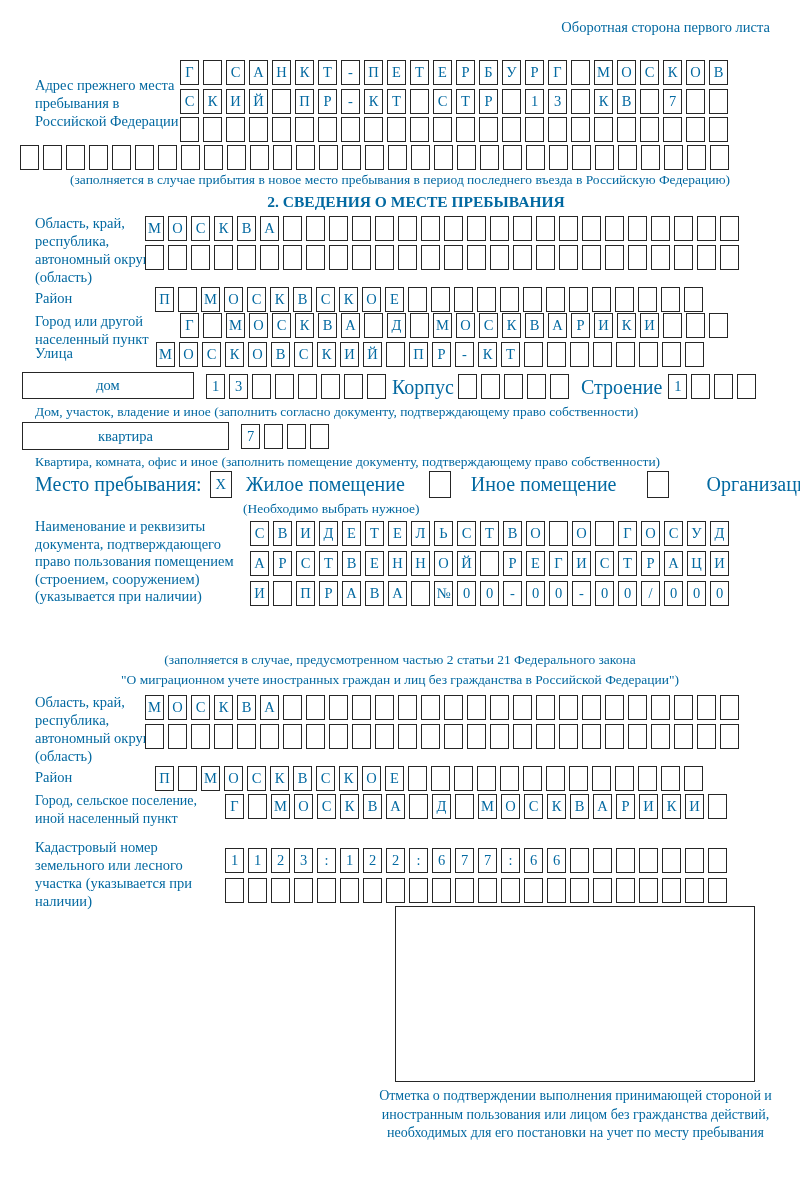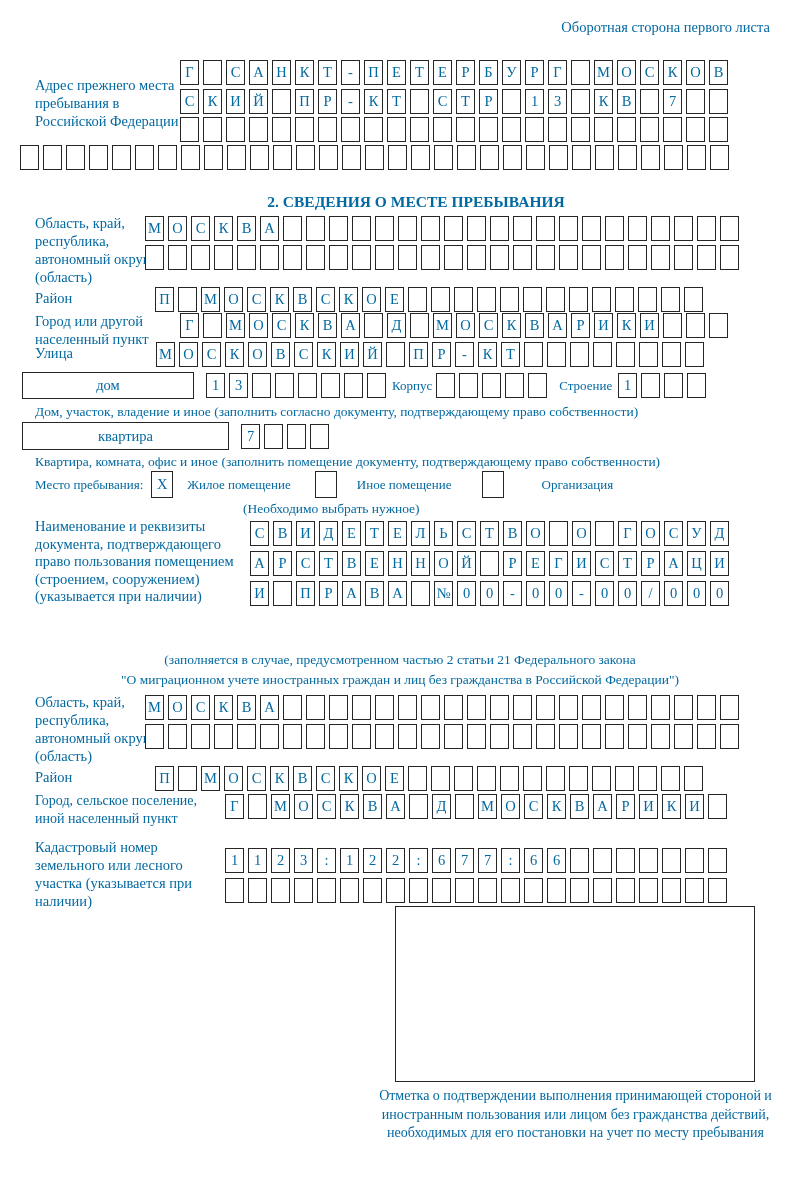--- a/index.html
+++ b/index.html
@@ -11,21 +11,21 @@
   .note{font-size:13.5px;line-height:17px;}
   .title{font-size:15.5px;font-weight:bold;}
   .center{text-align:center;width:800px;left:0;}
   .cellrow{display:flex;}
   .cell{flex:none;width:17px;height:23px;border:1.5px solid #262626;margin-right:4px;
         display:flex;align-items:center;justify-content:center;
         font-size:14.5px;background:#fff;}
   .check .cell{width:20px;height:25px;}
   .fieldbox{border:1.5px solid #262626;display:flex;align-items:center;justify-content:center;
         font-size:14.5px;background:#fff;flex:none;}
-  .inline-label{font-size:13px;white-space:nowrap;}
+  .inline-label{font-size:20px;white-space:nowrap;}
   .flexrow{display:flex;align-items:center;}
   .stamp{border:1.5px solid #262626;background:#fff;}
 </style>
 </head>
 <body>
 
 <div class="page">
 
   <div class="abs label" style="top:18px;right:30px;">Оборотная сторона первого листа</div>
 
@@ -134,20 +134,21 @@
       <span class="cell"></span>
       <span class="cell"></span>
       <span class="cell"></span>
       <span class="cell"></span>
       <span class="cell"></span>
       <span class="cell"></span>
       <span class="cell"></span>
       <span class="cell"></span>
       <span class="cell"></span>
     </div>
+  <div class="abs note center" style="top:171px;">(заполняется в случае прибытия в новое место пребывания в период последнего въезда в Российскую Федерацию)</div>
 
   <div class="abs title center" style="top:193px;padding-left:16px;">2. СВЕДЕНИЯ О МЕСТЕ ПРЕБЫВАНИЯ</div>
 
   <div class="abs label" style="left:35px;top:214px;width:118px;">Область, край, республика, автономный округ (область)</div>
   <div class="abs cellrow" style="left:145px;top:216px;">
       <span class="cell">М</span>
       <span class="cell">О</span>
       <span class="cell">С</span>
       <span class="cell">К</span>
       <span class="cell">В</span>
@@ -279,21 +280,21 @@
       <span class="cell"></span>
       <span class="cell"></span>
       <span class="cell"></span>
       <span class="cell"></span>
       <span class="cell"></span>
       <span class="cell"></span>
       <span class="cell"></span>
       <span class="cell"></span>
     </div>
 
-  <div class="abs flexrow" style="left:22px;top:372px;">
+  <div class="abs flexrow" style="left:22px;top:372px;align-items:flex-end;">
     <div class="fieldbox" style="width:170px;height:25px;">дом</div>
     <div class="cellrow" style="margin-left:12px;">
         <span class="cell">1</span>
         <span class="cell">3</span>
         <span class="cell"></span>
         <span class="cell"></span>
         <span class="cell"></span>
         <span class="cell"></span>
         <span class="cell"></span>
         <span class="cell"></span>

